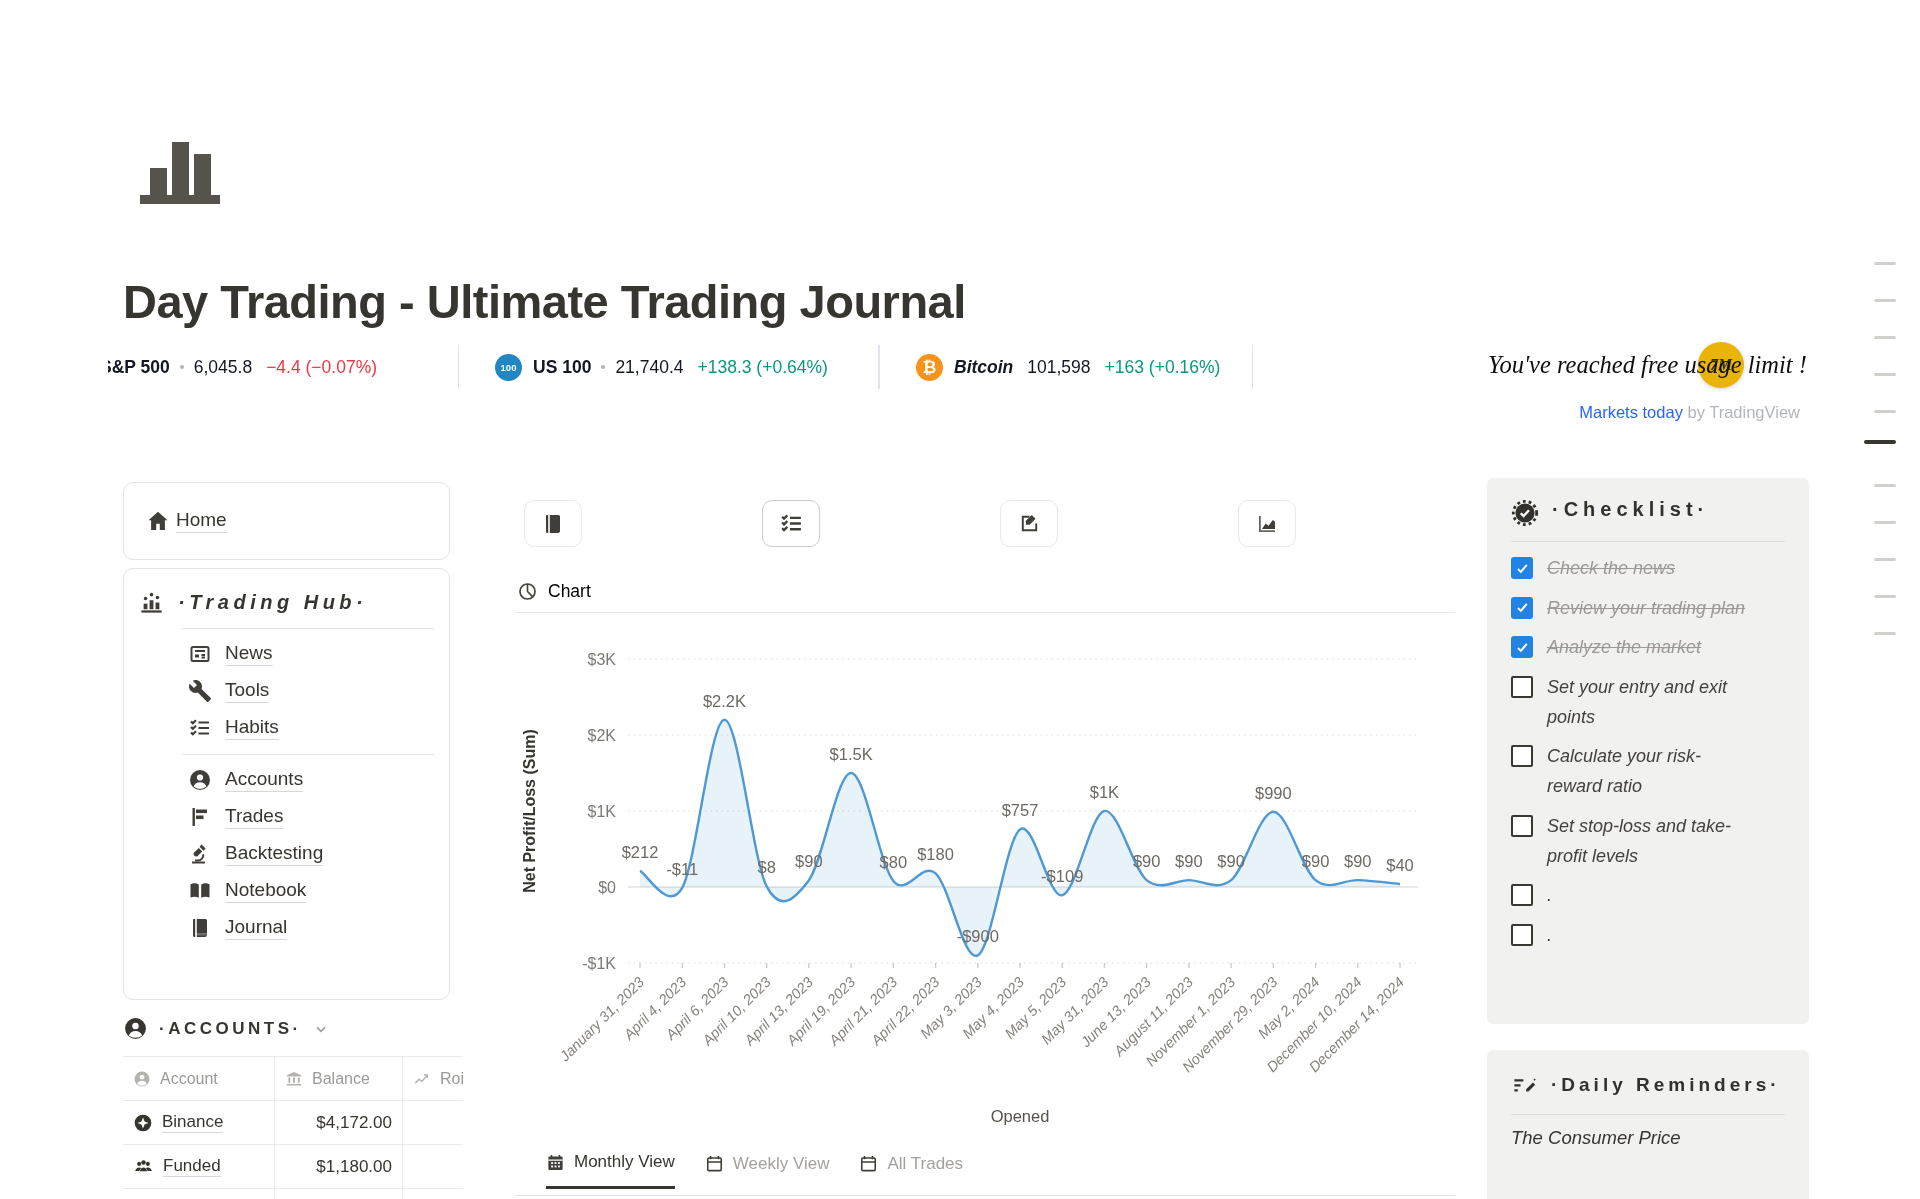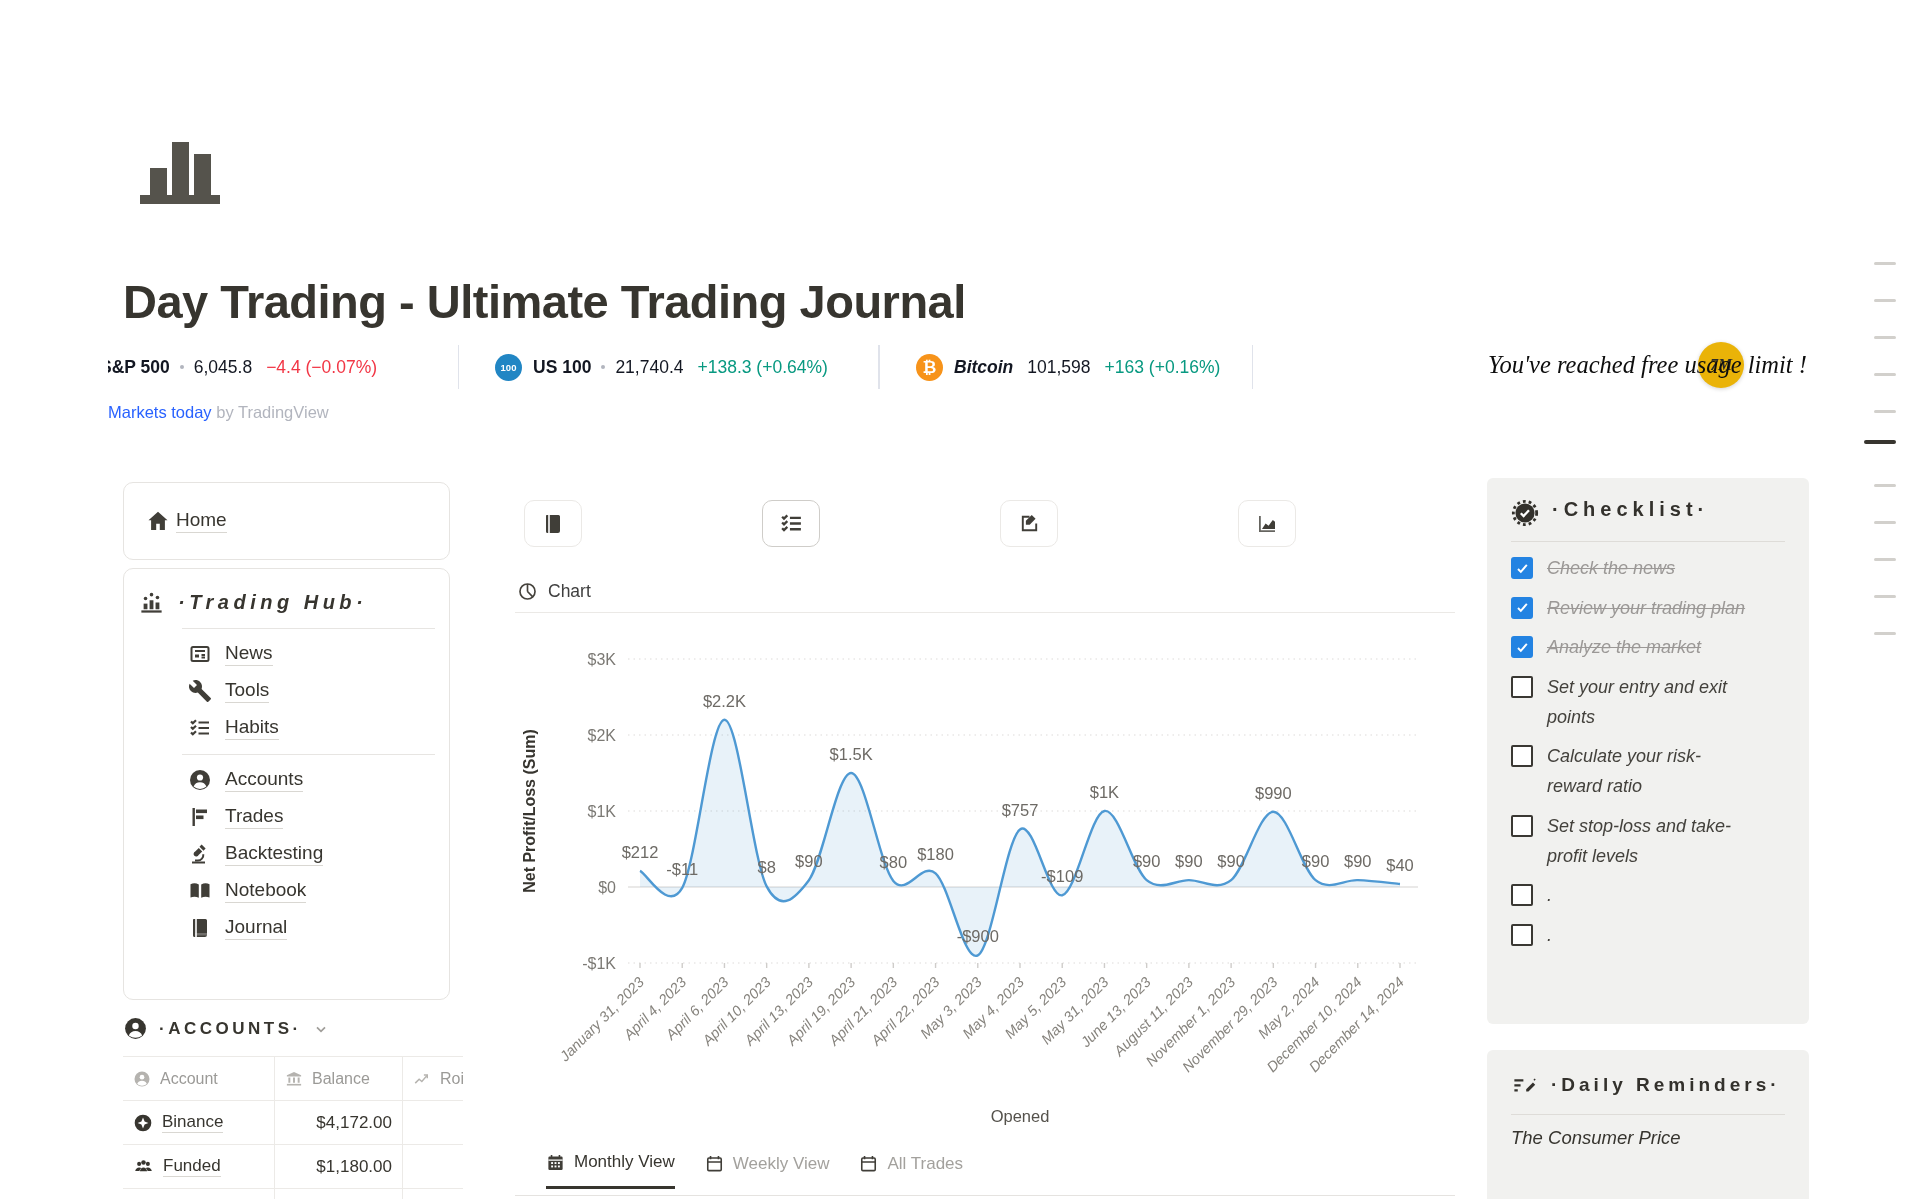--- a/index.html
+++ b/index.html
@@ -24,21 +24,21 @@
   #us100-ico{background:#2186c4;color:#fff;font-size:9.5px;font-weight:700;}
   #btc-ico{background:#f7931a;color:#fff;font-size:17px;font-weight:700;font-family:"DejaVu Sans",sans-serif;}
   #eurusd-ico{background:
      linear-gradient(90deg,#2b3f8c 0 50%,rgba(0,0,0,0) 50%),
      repeating-linear-gradient(180deg,#c5392f 0 3px,#ffffff 3px 6px);}
   #usage-notice{left:1488px;top:351px;font-family:"Liberation Serif",serif;font-style:italic;
      font-size:24.5px;color:#0d0d0d;white-space:nowrap;z-index:6;}
   #usage-badge{left:1698px;top:342px;width:46px;height:46px;border-radius:50%;background:#eab308;
      box-shadow:0 1px 4px rgba(0,0,0,.18);z-index:5;display:flex;align-items:center;justify-content:center;
      font-weight:700;font-size:16px;color:#2b2b28;font-style:italic;font-family:"Liberation Serif",serif;}
-  #attribution{left:108px;top:403px;width:1692px;text-align:left;font-size:16.5px;color:#b2b5be;}
+  #attribution{left:108px;top:403px;width:1692px;text-align:right;font-size:16.5px;color:#b2b5be;}
   #attribution a{color:#2962ff;text-decoration:none;}
   
   .odash{position:absolute;right:24px;width:22px;height:3px;background:#d2d0cc;border-radius:2px;}
   .odash.dark{width:32px;height:4px;background:#37352f;}
   
   .card{border:1px solid #e6e4e1;border-radius:10px;background:#fff;box-sizing:border-box;}
   #home-card{left:123px;top:482px;width:327px;height:78px;display:flex;align-items:center;padding-left:22px;}
   .nav-link{display:inline-flex;align-items:center;gap:6px;color:#37352f;}
   .nav-label{font-size:19px;border-bottom:1.5px solid #d9d7d2;padding-bottom:1px;}
   .icon{display:inline-flex;flex:0 0 auto;color:#403e38;}
@@ -56,21 +56,21 @@
   .td.c1{width:152px;} .td.c2{width:128px;justify-content:flex-end;} .td.c3{width:60px;border-right:none;}
   .th{color:#9b9a97;font-size:16px;}
   .cell-name{font-size:17px;color:#37352f;border-bottom:1.5px solid #d9d7d2;}
   .cell-val{font-size:17px;color:#37352f;}
   
   #toolbar{left:524px;top:500px;width:772px;display:flex;justify-content:space-between;}
   .tb-btn{width:56px;height:45px;border:1px solid #ebe9e6;border-radius:10px;background:#fff;
      display:flex;align-items:center;justify-content:center;color:#b9b7b3;}
   .tb-btn.active{border-color:#cfcdc9;color:#524f49;}
   
-  #chart-head{left:517px;top:581px;display:flex;align-items:center;gap:10px;color:#404040;}
+  #chart-head{left:517px;top:581px;display:flex;align-items:center;gap:10px;color:#000000;}
   #chart-head-label{font-size:17.5px;font-weight:500;}
   #chart-hr{left:515px;top:612px;width:940px;height:1px;background:#ebe9e6;}
   #profit-chart{left:505px;top:622px;}
   
   #tabs{left:546px;top:1152px;display:flex;gap:30px;align-items:center;}
   .tab{display:flex;align-items:center;gap:9px;font-size:17px;color:#a3a19d;padding-bottom:14px;}
   .tab.active{color:#37352f;font-weight:500;border-bottom:3px solid #37352f;}
   #tabs-hr{left:515px;top:1195px;width:940px;height:1px;background:#e5e3e0;}
   
   .rcard{position:absolute;left:1487px;width:322px;background:#f1f1ef;border-radius:6px;box-sizing:border-box;padding:20px 24px;}

